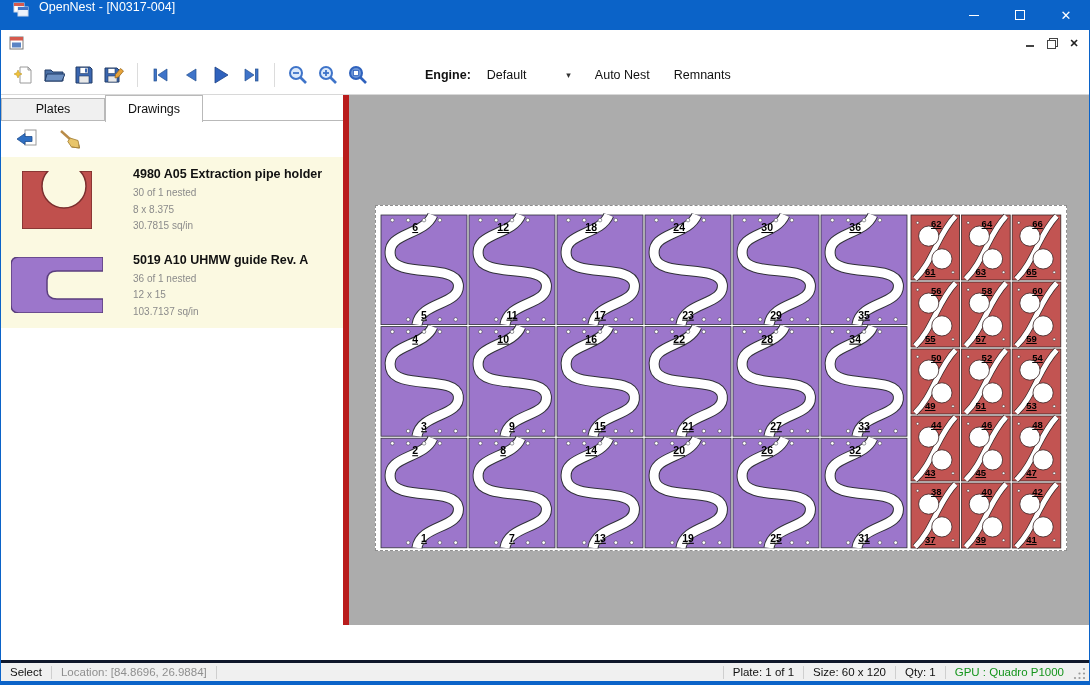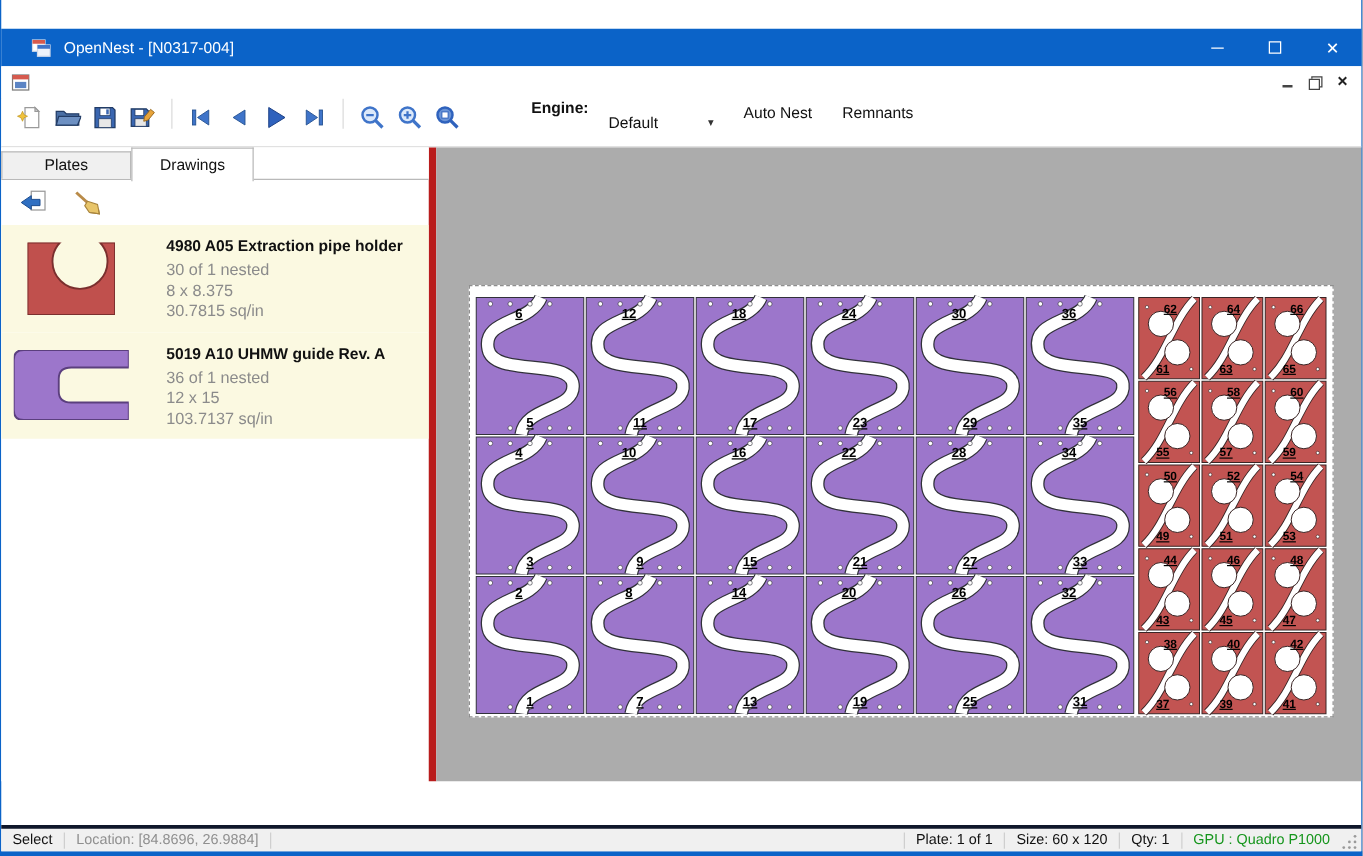--- a/index.html
+++ b/index.html
@@ -3,22 +3,22 @@
 <meta charset="utf-8">
 <style>
   * { box-sizing: border-box; }
   body { margin:0; width:1090px; height:685px; overflow:hidden;
          font-family:"Liberation Sans", sans-serif; background:#acacac; }
   .window { width:1090px; height:685px; display:flex; flex-direction:column;
             border-left:1px solid #0b63c8; border-right:1px solid #0b63c8;
             border-bottom:4px solid #0b63c8; background:#fff; }
 
   
-  .titlebar { height:30px; background:#0b63c8; color:#fff; display:flex; align-items:center;
-              padding-left:24px; flex:0 0 auto;margin-top:23px; }
+  .titlebar { height:30px; background:#0b63c8; color:#fff; display:flex; 
+              padding-left:12px; flex:0 0 auto; }
   .titlebar .app-icon { width:18px; height:18px; margin-right:8px; display:flex; align-items:center; }
   .titlebar .title { font-size:12.5px; }
   .titlebar .spacer { flex:1; }
   .tb-btn { width:46px; height:30px; display:flex; align-items:center; justify-content:center; }
   .glyph-min { width:10px; height:0; border-top:1.5px solid #fff; display:block; }
   .glyph-max { width:10px; height:10px; border:1.2px solid #fff; display:block; }
   .glyph-close { font-size:13px; color:#fff; line-height:1; }
 
   
   .menubar { height:26px; background:#fff; display:flex; align-items:center; padding:0 4px; flex:0 0 auto; }
@@ -27,21 +27,21 @@
   .menubar .spacer { flex:1; }
   .mb-btn { width:22px; height:20px; display:flex; align-items:center; justify-content:center; }
   .mglyph-min { width:8px; height:0; border-top:2px solid #444; margin-top:6px; display:block; }
   .icon-restore { position:relative; width:11px; height:11px; display:inline-block; }
   .icon-restore::before { content:""; position:absolute; top:0; right:0; width:7px; height:7px; border:1px solid #444; }
   .icon-restore::after  { content:""; position:absolute; bottom:0; left:0; width:7px; height:7px; border:1px solid #444; background:#fff; }
   .mglyph-close { font-size:11px; color:#222; line-height:1; font-weight:bold; }
 
   
   .toolbar { height:39px; background:#fff; border-bottom:1px solid #d8d8d8; display:flex;
-             padding-left:8px; flex:0 0 auto; }
+             align-items:center; padding-left:8px; flex:0 0 auto; }
   .tbtn { width:30px; height:30px; display:flex; align-items:center; justify-content:center; }
   .tsep { width:1px; height:24px; background:#dcdcdc; margin:0 8px; }
   .engine-label { margin-left:52px; font-weight:bold; font-size:12.5px; color:#111; }
   .combo { display:flex; align-items:center; margin-left:10px; width:96px; justify-content:space-between;
            padding:2px 6px; font-size:12.5px; color:#111;gap:21px; }
   .combo .arrow { font-size:9px; color:#333; }
   .tool-text { margin-left:12px; font-size:12.5px; color:#111; padding:4px 6px; }
 
   
   .main { flex:1 1 auto; display:flex; min-height:0; }
@@ -51,21 +51,21 @@
          background:#f0f0f0; margin-top:3px; border-bottom:none; line-height:21px; }
   .tab.active { background:#fff; margin-top:0; line-height:26px; height:27px; position:relative; z-index:2;
                 width:98px; }
   .side-toolbar { height:36px; display:flex; align-items:center; gap:14px; padding:0 12px; flex:0 0 auto; }
   .sbtn { width:28px; height:26px; display:flex; align-items:center; justify-content:center; }
   .drawing-list { flex:1; overflow:hidden; }
   .drawing-item { display:flex; gap:26px; background:#fbf9e1; padding:8px 6px; align-items:flex-start; }
   .thumb { width:100px; min-width:100px; display:flex; justify-content:center; padding-top:6px; }
   .dinfo { padding-top:2px; }
   .dtitle { font-weight:bold; font-size:12.5px; color:#111; margin-bottom:4px; }
-  .dmeta { font-size:13px; color:#8b8b8b; line-height:16.5px; }
+  .dmeta { font-size:10px; color:#8b8b8b; line-height:16.5px; }
 
   .canvas { flex:1; position:relative; background:#acacac; overflow:hidden; }
   .plate { position:absolute; left:26px; top:110px; width:692px; height:346px; background:#fff;
            border:1px dashed #8f8f8f; }
   .plate svg { position:absolute; left:0; top:0; font-family:"Liberation Sans", sans-serif; }
 
   
   .statusbar { height:21px; background:#f0f0f0; border-top:3px solid #0f172a; display:flex;
                align-items:center; font-size:11.5px; color:#111; flex:0 0 auto;margin-top:35px; }
   .sb { padding:0 9px; white-space:nowrap; }

